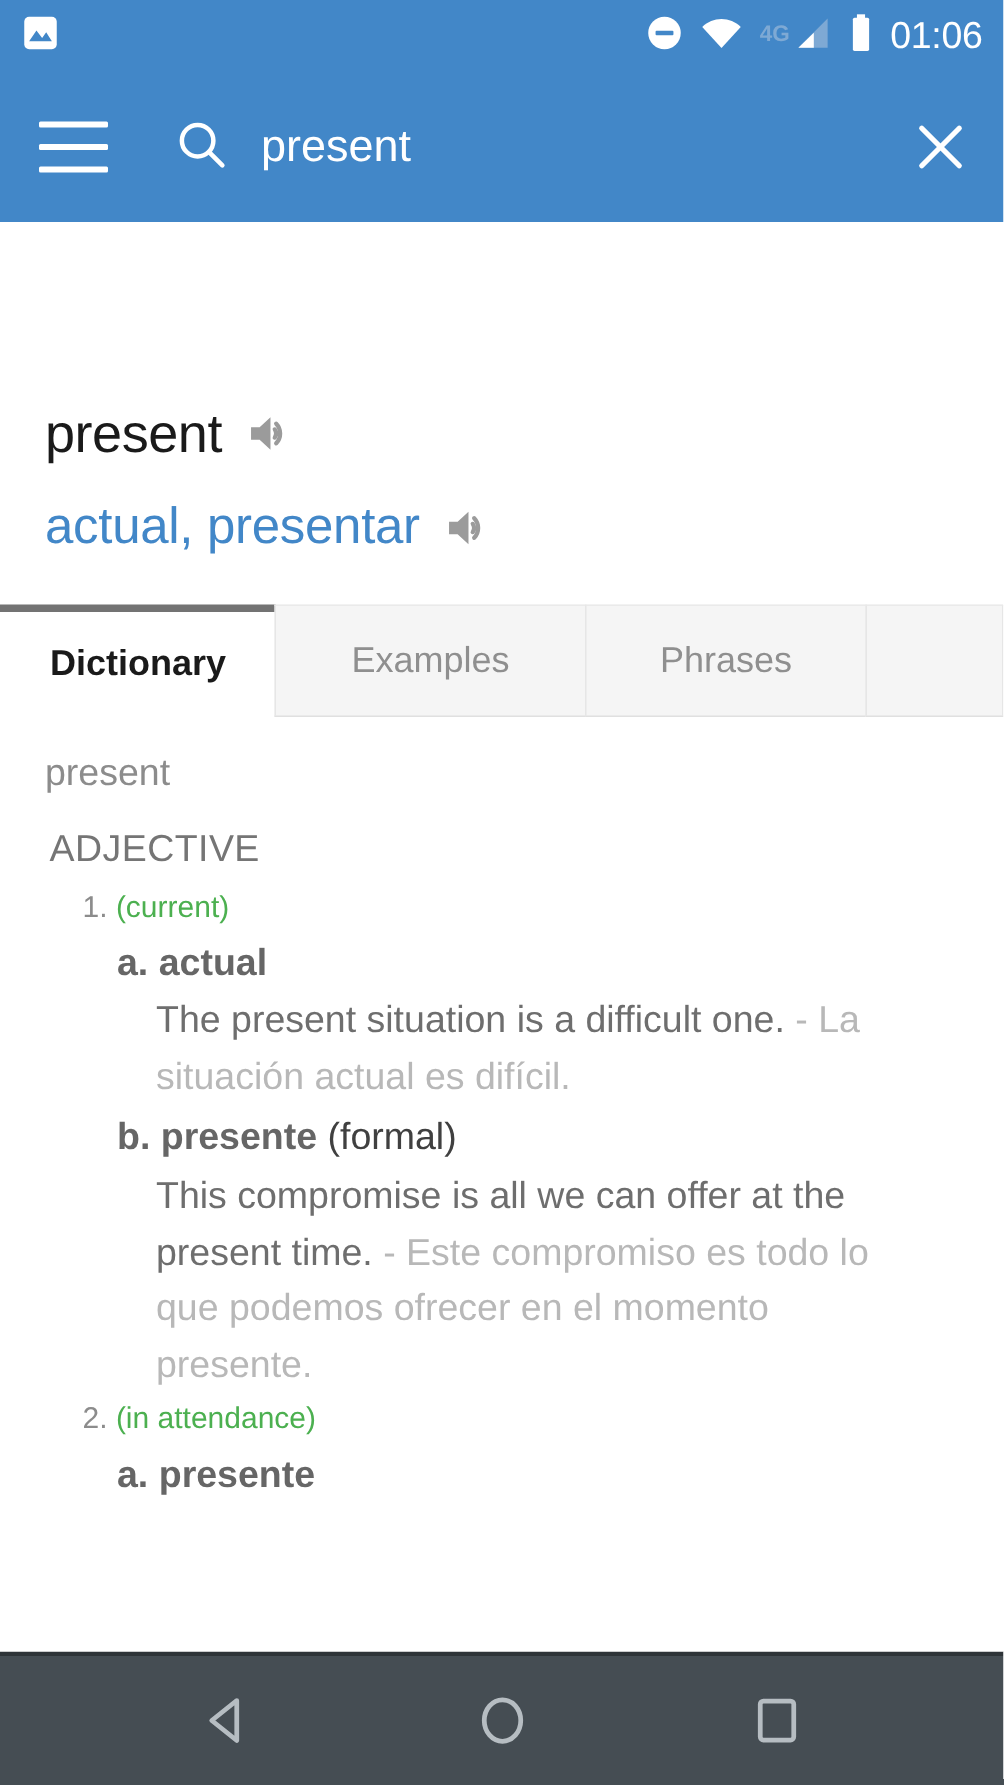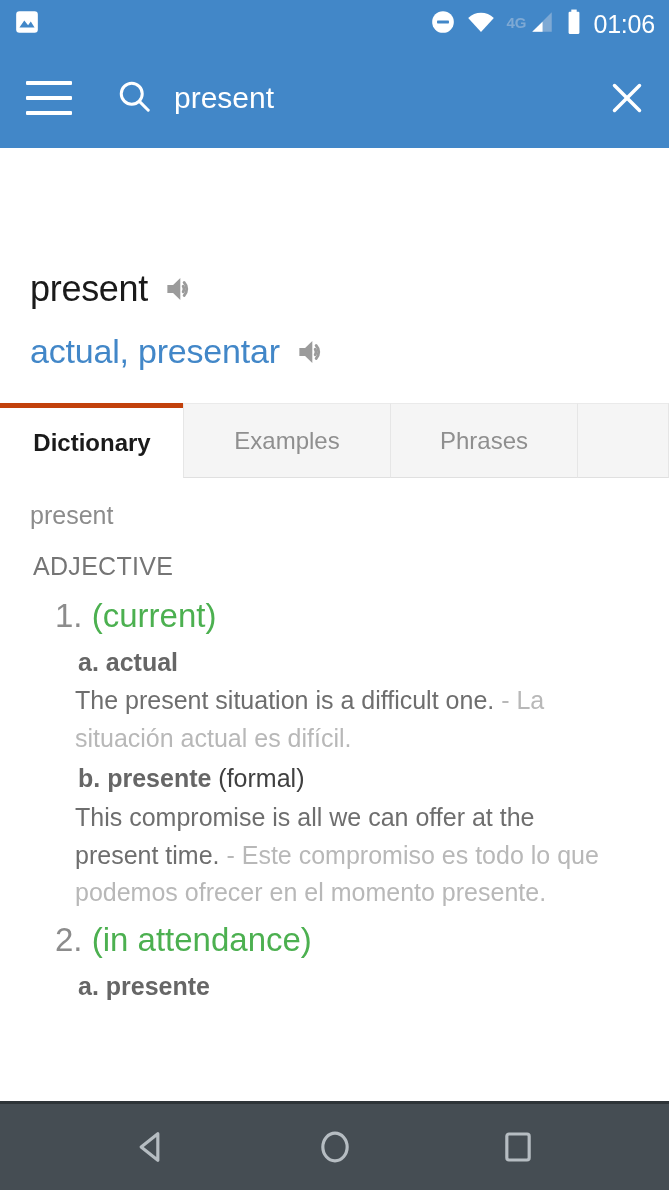--- a/index.html
+++ b/index.html
@@ -143,21 +143,21 @@
     display: flex;
     align-items: center;
     justify-content: center;
     box-sizing: border-box;
     cursor: pointer;
     font-size: 24px;
   }
   .tab.active {
     width: 184px;
     background: #ffffff;
-    border-top: 5px solid #c2410c;
+    border-top: 5px solid #737373;
     color: #1a1a1a;
     font-weight: bold;
   }
   .tab.inactive {
     background: #f5f5f5;
     border: 1px solid #e6e6e6;
     border-bottom: 1px solid #e0e0e0;
     border-top: 1px solid #eaeaea;
     color: #8f8f8f;
     font-weight: normal;
@@ -182,34 +182,34 @@
   .pos {
     color: #757575;
     font-size: 25px;
     padding-left: 33px;
     letter-spacing: 0.3px;
     margin-bottom: 4px;
   }
   .sense {
     padding-left: 55px;
     margin-bottom: 2px;
-    font-size: 33px;
+    font-size: 20px;
   }
   .sense-num { color: #8c8c8c; }
   .sense-label { color: #4cb050; }
   .subsense {
     padding-left: 78px;
     font-size: 25px;
     margin-bottom: 1px;
   }
   .subsense-letter { color: #666666; font-weight: bold; }
   .subsense-term { color: #666666; font-weight: bold; }
   .subsense-reg { color: #404040; font-weight: normal; margin-top: 24px; }
   .example {
-    padding-left: 75px;
+    padding-left: 104px;
     padding-right: 70px;
     font-size: 25px;
     line-height: 1.5;
     margin-bottom: 2px;
   }
   .ex-en { color: #6e6e6e; }
   .ex-dash { color: #b8b8b8; }
   .ex-es { color: #b8b8b8; }
 
   

